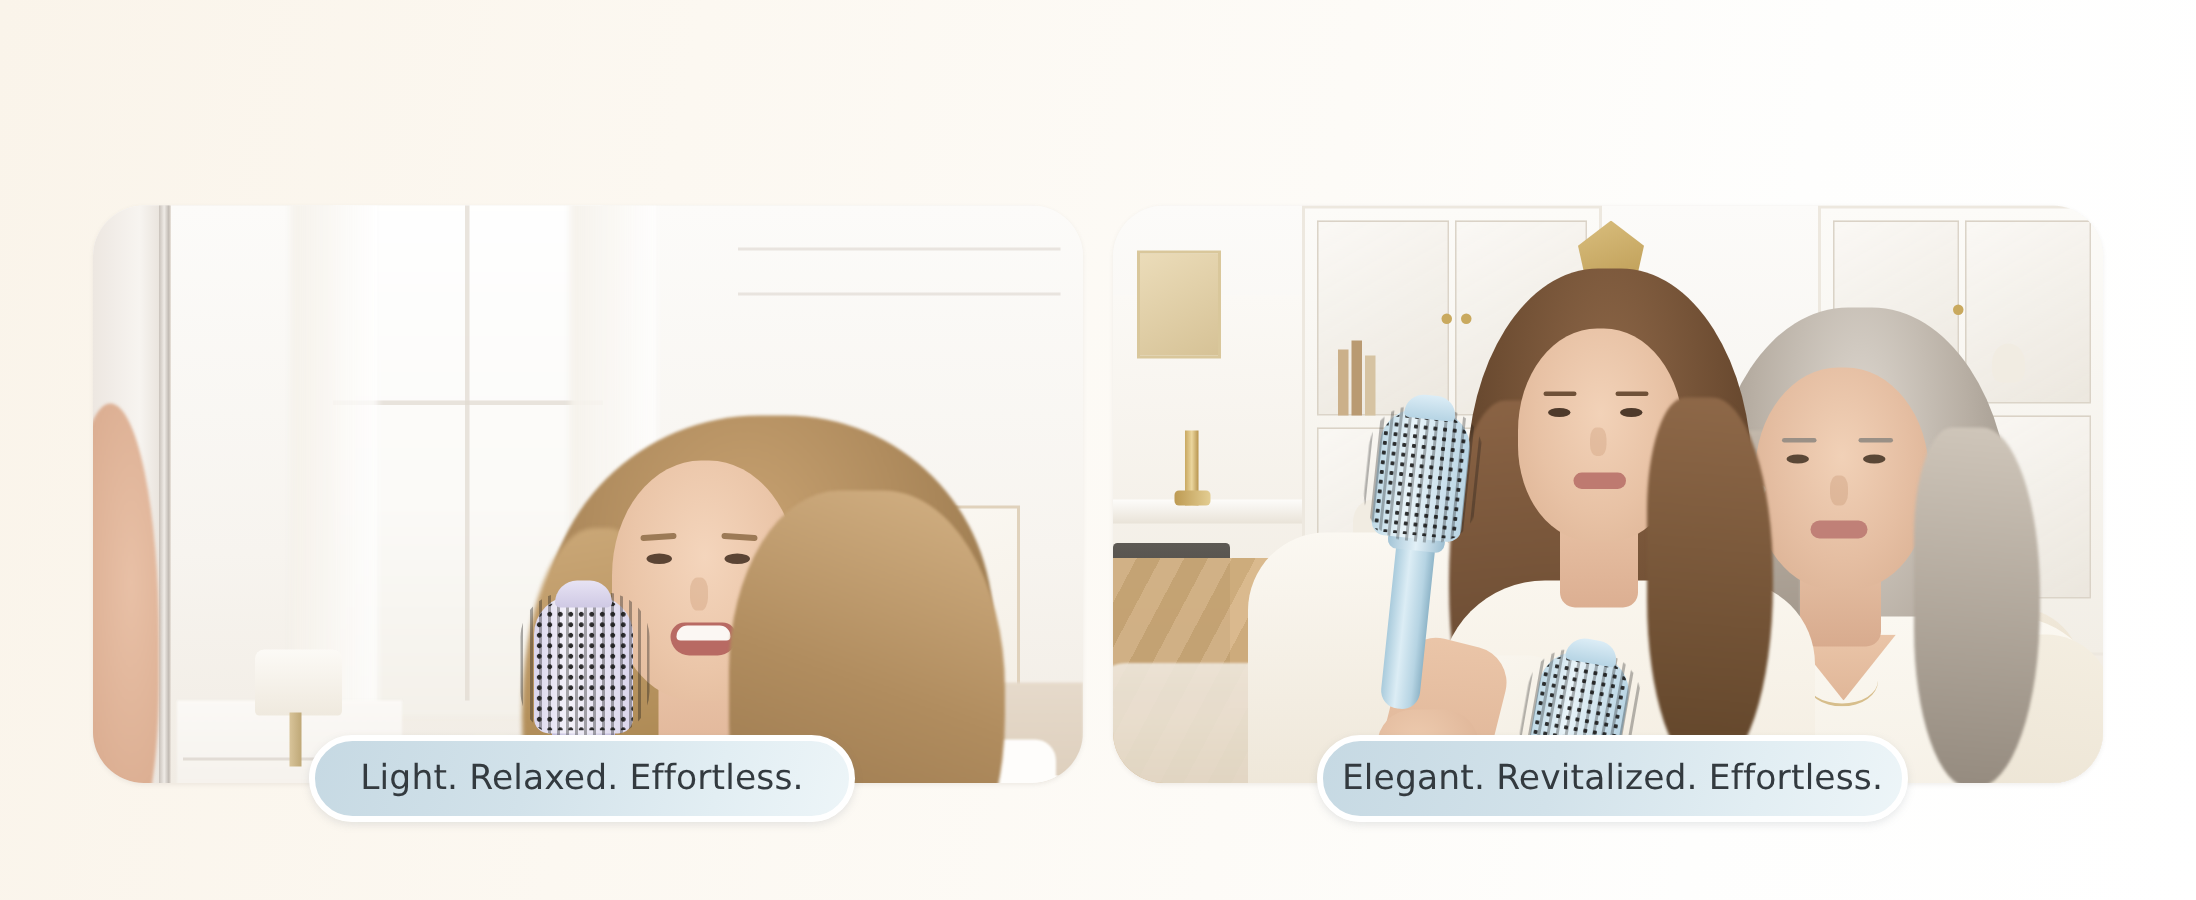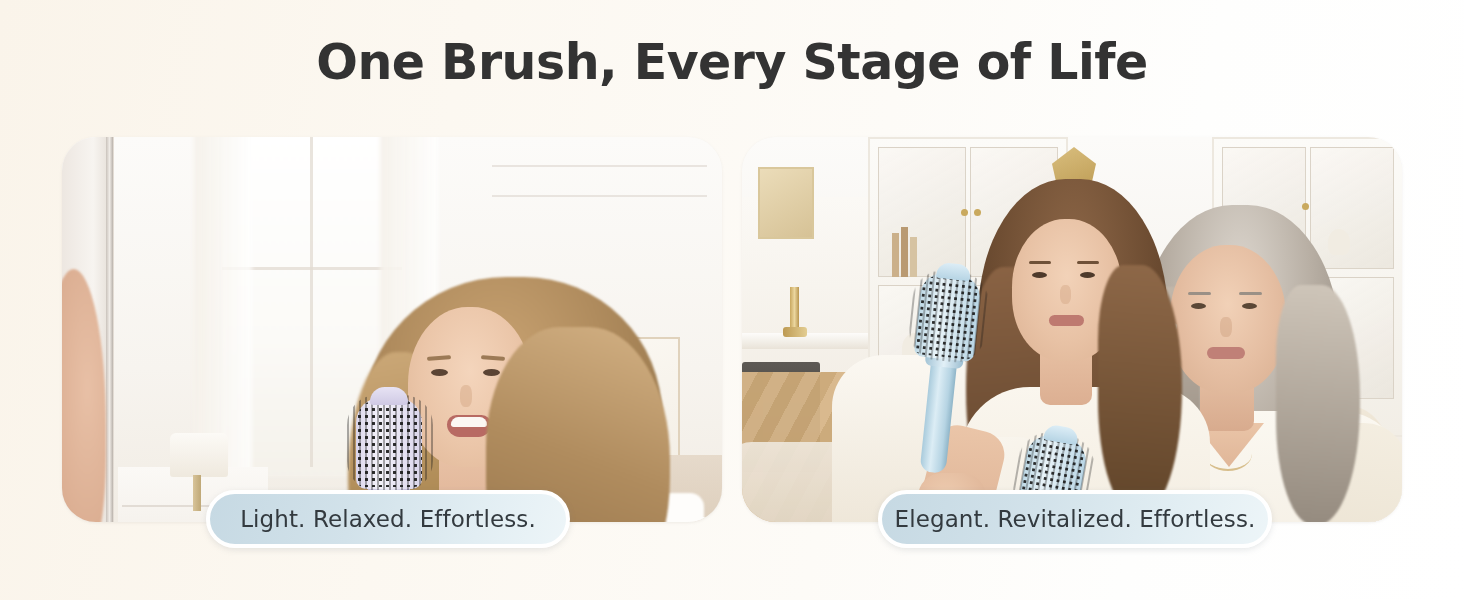--- a/index.html
+++ b/index.html
@@ -554,21 +554,20 @@
     white-space: nowrap;
   }
   .pill-left  { left: 206px; top: 490px; width: 364px; }
   .pill-right { left: 878px; top: 490px; width: 394px; }
 </style>
 </head>
 <body>
 
 <div class="page">
 
-  <div class="headline">One Brush, Every Stage of Life</div>
 
   <div class="card card-left">
     <div class="scene">
       <div class="s1-bg"></div>
       <div class="s1-wall"></div>
 
       <div class="s1-window"></div>
       <div class="s1-windowbar" style="left:160px;top:130px;width:180px;height:3px;"></div>
       <div class="s1-windowbar" style="left:248px;top:-10px;width:3px;height:340px;"></div>
       <div class="s1-curtain" style="left:132px;"></div>

